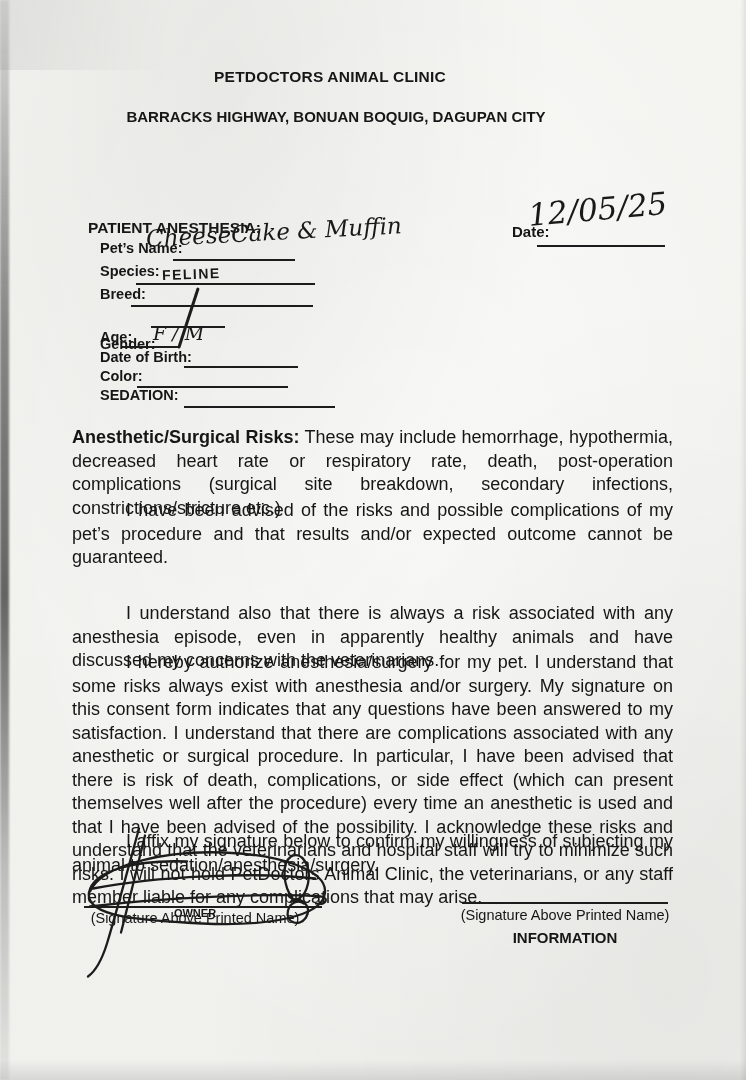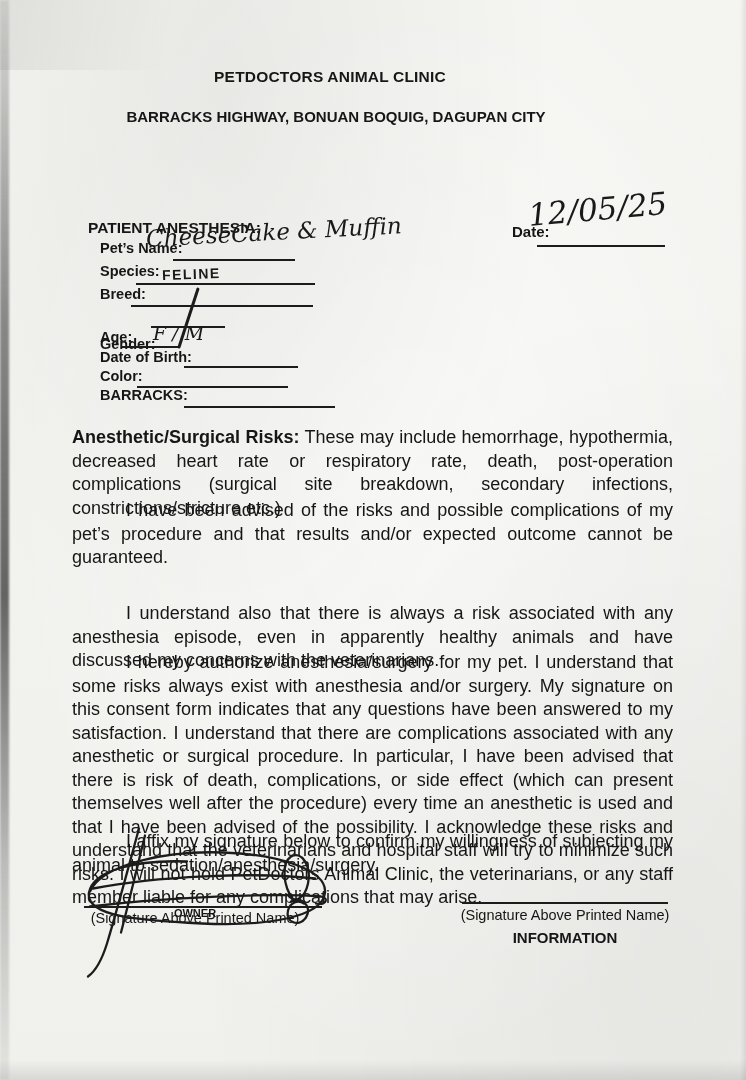--- a/index.html
+++ b/index.html
@@ -102,21 +102,21 @@
   <span class="lab lab2">Breed:</span>
   <div class="fline ln2"></div>
   <span class="lab lab3">Gender:</span>
   <div class="fline ln3"></div>
   <span class="lab lab4">Age:</span>
   <div class="fline ln4"></div>
   <span class="lab lab5">Date of Birth:</span>
   <div class="fline ln5"></div>
   <span class="lab lab6">Color:</span>
   <div class="fline ln6"></div>
-  <span class="lab lab7">BARRACKS:</span>
+  <span class="lab lab7">SEDATION:</span>
   <div class="fline ln7"></div>
 
   <div class="abs hw hw-name">CheeseCake &amp; Muffin</div>
   <div class="abs hw hw-species">FELINE</div>
   <div class="abs hw hw-gender">F / M</div>
   <div class="abs gender-slash"></div>
 
   <p class="para p1"><span class="b">Anesthetic/Surgical Risks:</span> <span>These may include hemorrhage, hypothermia, decreased heart rate or respiratory rate, death, post-operation complications (surgical site breakdown, secondary infections, constrictions/stricture etc.)</span></p>
 
   <p class="para indent p2">I have been advised of the risks and possible complications of my pet’s procedure and that results and/or expected outcome cannot be guaranteed.</p>

